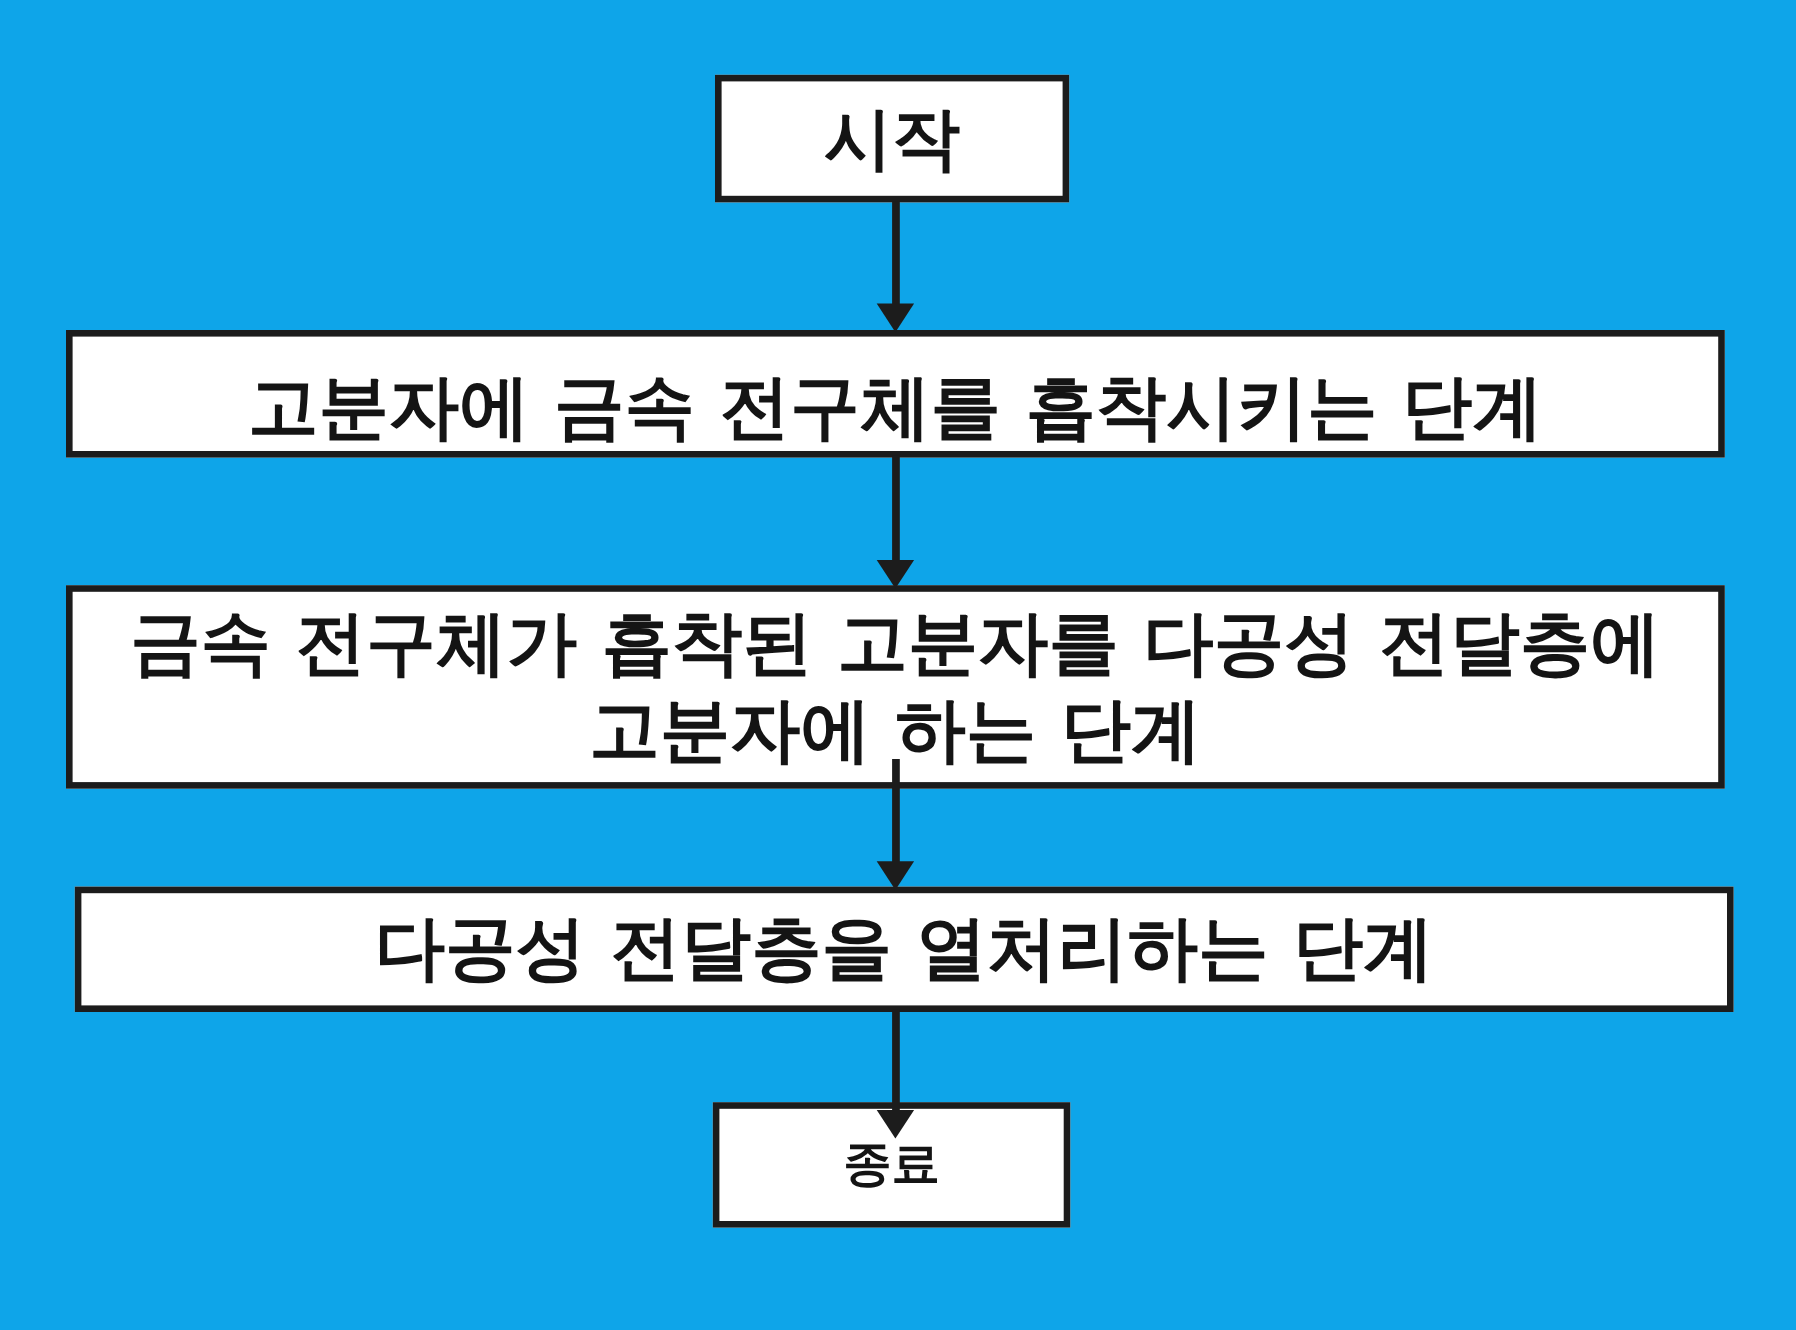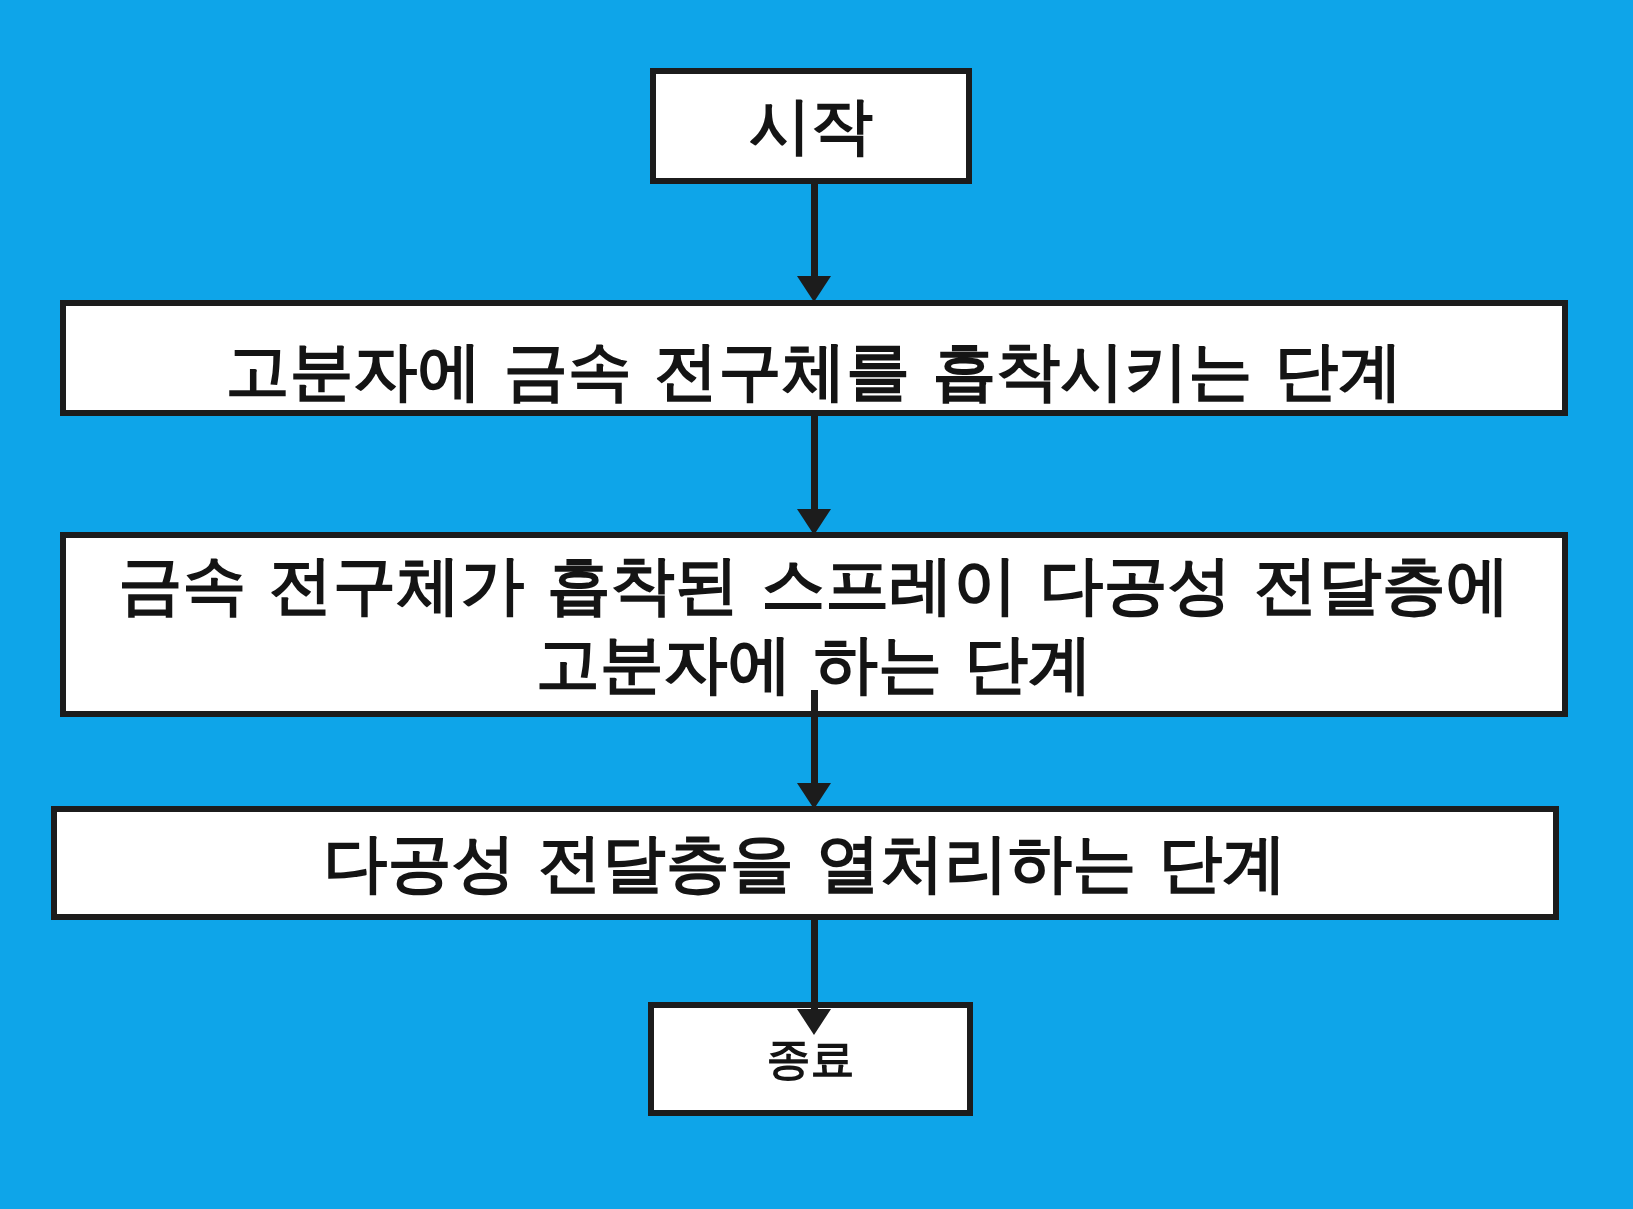--- a/index.html
+++ b/index.html
@@ -33,21 +33,21 @@
     display: block;
     white-space: nowrap;
     line-height: 1.22;
   }
   
   #n-start { left: 650px; top: 68px;  width: 322px;  height: 116px; font-size: 62px; }
   #n-end   { left: 648px; top: 1002px; width: 325px; height: 114px; font-size: 44px; }
   
   #n-adsorb { left: 60px; top: 300px; width: 1508px; height: 116px; font-size: 64px; justify-content: flex-end; }
   #n-spray  { left: 60px; top: 532px; width: 1508px; height: 185px; font-size: 64px; }
-  #n-heat   { left: 51px; top: 806px; width: 1508px; height: 114px; font-size: 64px; }
+  #n-heat   { left: 68px; top: 806px; width: 1508px; height: 114px; font-size: 64px; }
 
   .arrow {
     position: absolute;
     width: 34px;
     display: flex;
     flex-direction: column;
     align-items: center;
     z-index: 2;
   }
   .arrow-line {
@@ -85,21 +85,21 @@
   <div class="node" id="n-adsorb">
     <span class="node-label">고분자에 금속 전구체를 흡착시키는 단계</span>
   </div>
 
   <div class="arrow" id="a2">
     <div class="arrow-line"></div>
     <div class="arrow-head"></div>
   </div>
 
   <div class="node" id="n-spray">
-    <span class="node-label">금속 전구체가 흡착된 스프레이 다공성 전달층에</span>
+    <span class="node-label">금속 전구체가 흡착된 고분자를 다공성 전달층에</span>
     <span class="node-label">고분자에 하는 단계</span>
   </div>
 
   <div class="arrow" id="a3">
     <div class="arrow-line"></div>
     <div class="arrow-head"></div>
   </div>
 
   <div class="node" id="n-heat">
     <span class="node-label">다공성 전달층을 열처리하는 단계</span>

